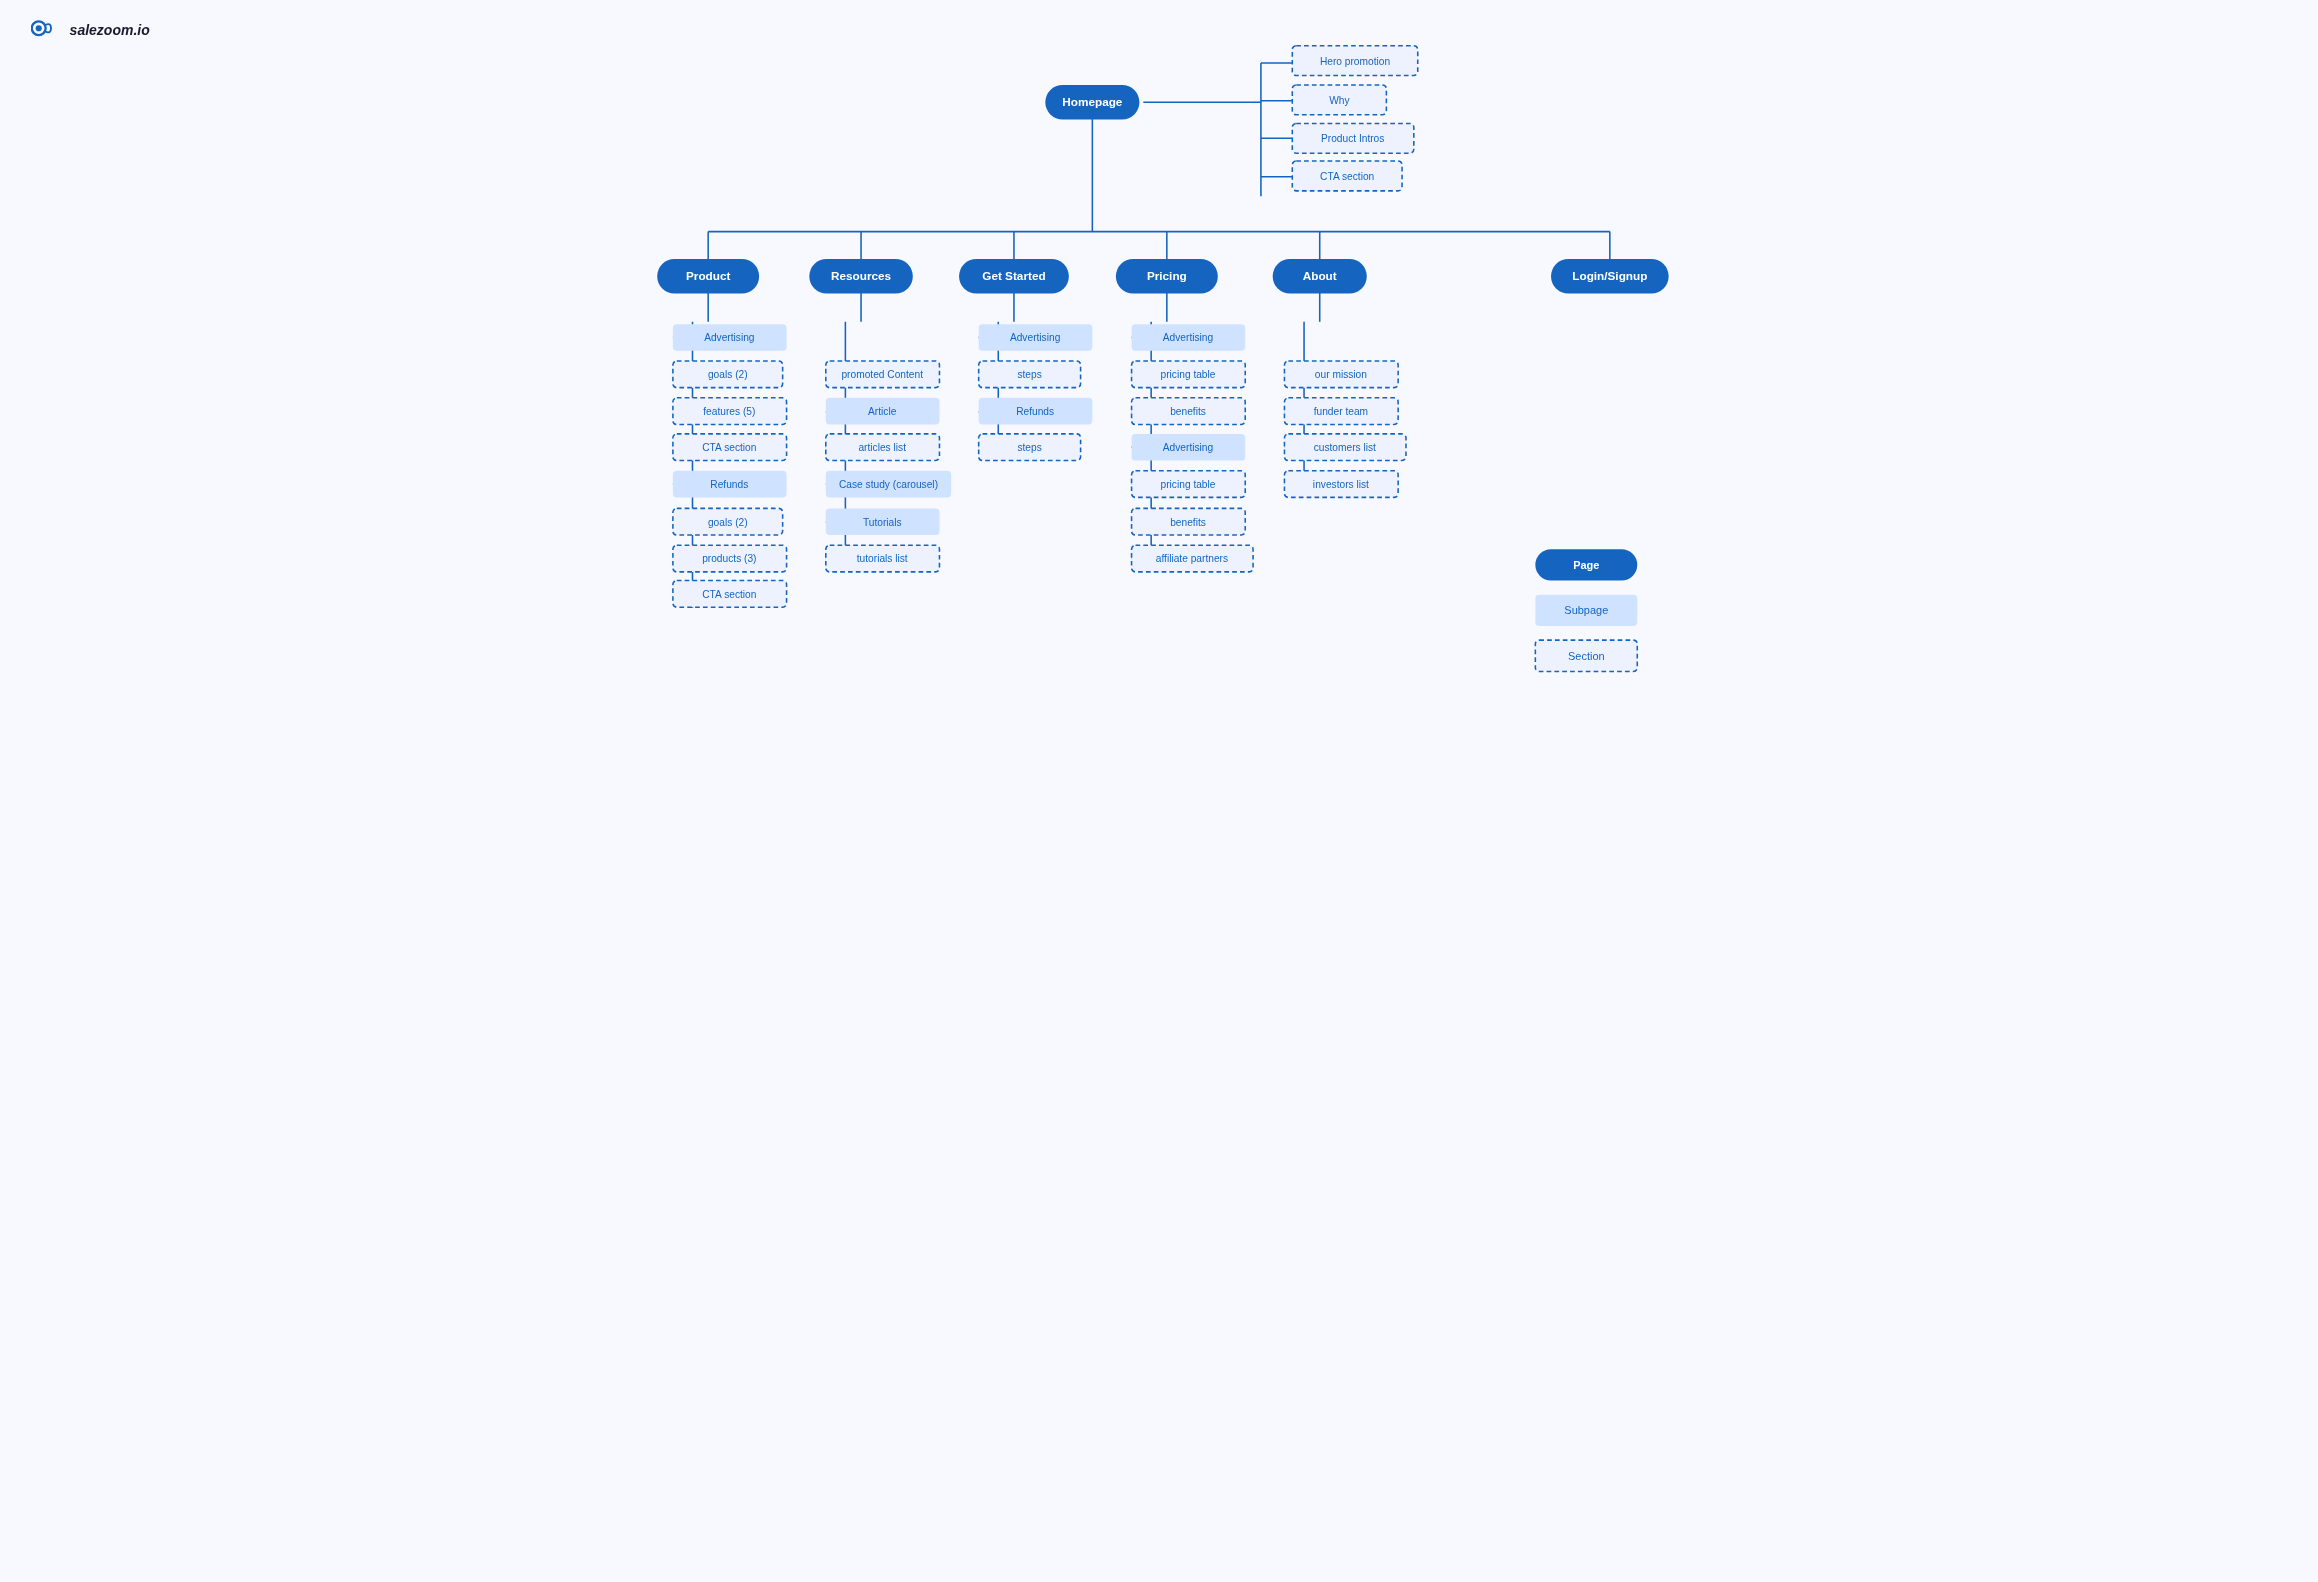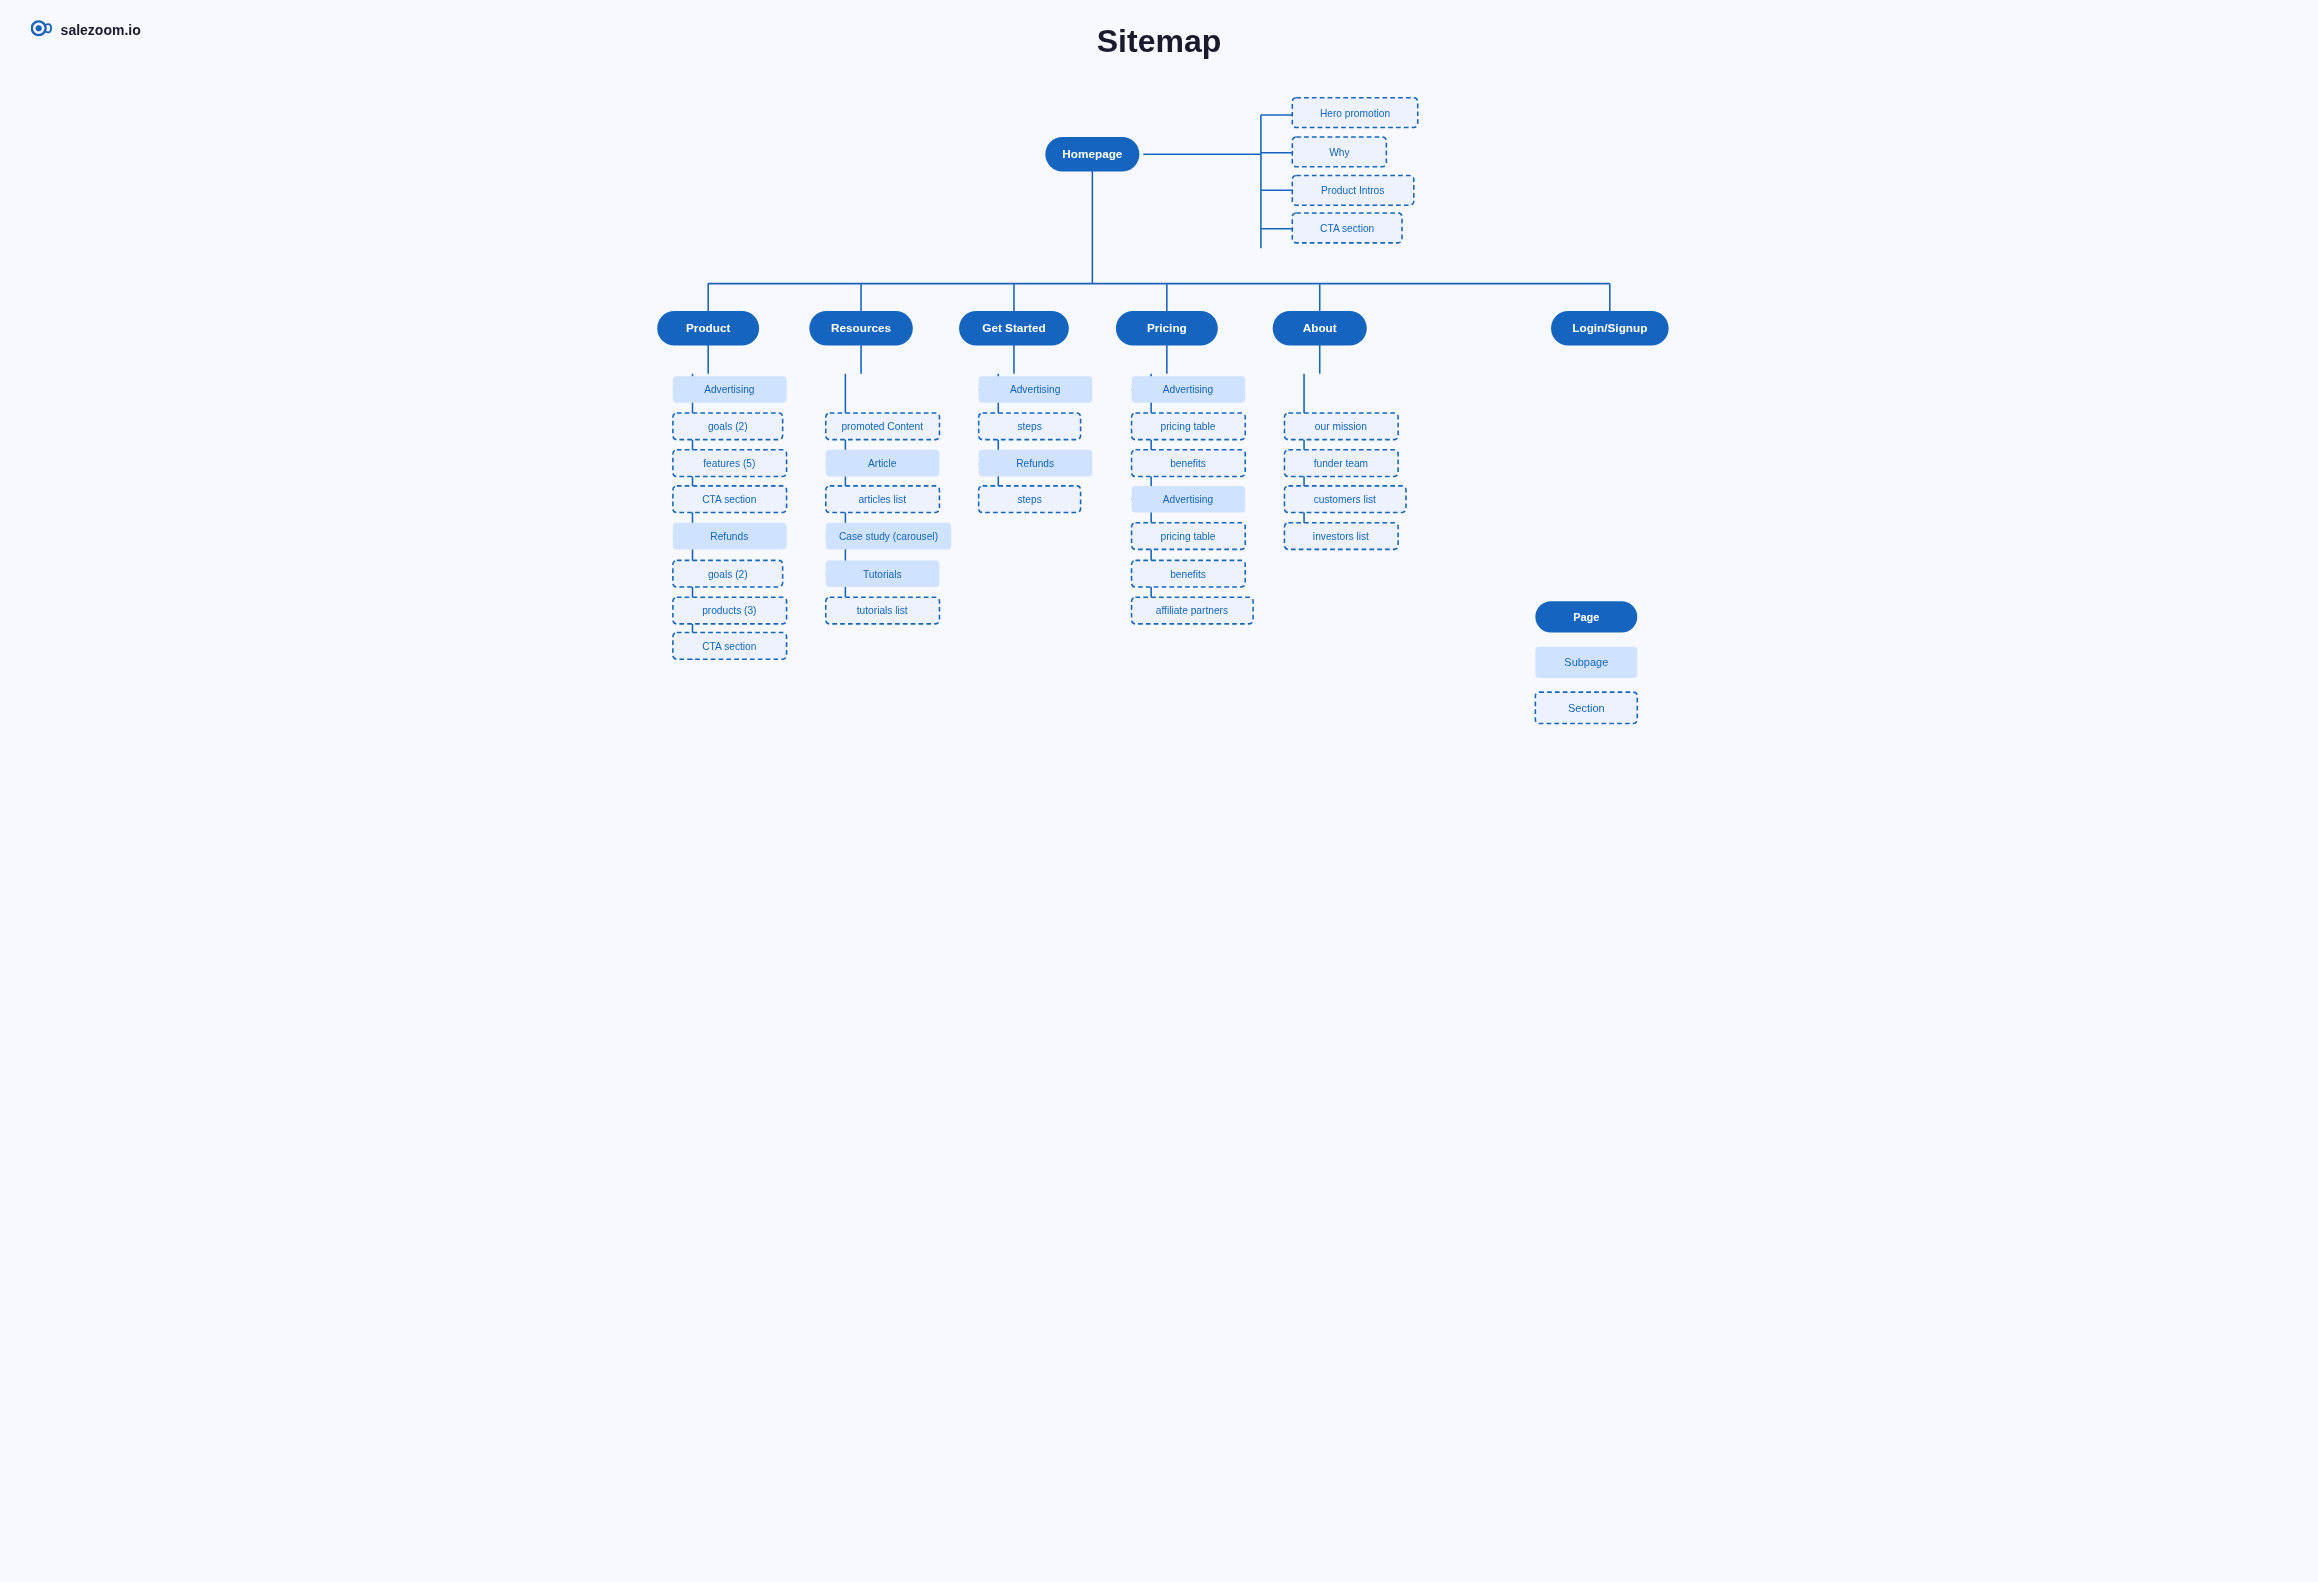--- a/index.html
+++ b/index.html
@@ -5,24 +5,25 @@
     * { box-sizing: border-box; margin: 0; padding: 0; }
     body {
       font-family: 'Segoe UI', Arial, sans-serif;
       background: #f8f9ff;
       min-height: 100vh;
       padding: 15.5px;
     }
     .logo {
       display: flex;
       align-items: center;
-      gap: 8px;
+      gap: 17px;
       position: absolute;
       top: 18.5px;
       left: 31px;
+      font-style: italic;
     }
     .logo-icon {
       color: #1565c0;
       font-size: 17px;
     }
     .logo-text {
       font-size: 14px;
       font-weight: 600;
       color: #1a1a2e;
     }
@@ -55,21 +56,20 @@
     <svg width="21.6" height="18.5" viewBox="0 0 28 24" fill="none">
       <circle cx="10" cy="12" r="9" stroke="#1565c0" stroke-width="3" fill="none"></circle>
       <circle cx="10" cy="12" r="4" fill="#1565c0"></circle>
       <path d="M18 8 Q26 4 26 12 Q26 20 18 16" stroke="#1565c0" stroke-width="2.5" fill="none"></path>
     </svg>
   </span>
   <span class="logo-text">salezoom.io</span>
 </div>
 
 <div class="sitemap-container">
-  <h1 class="page-title">Sitemap</h1>
 
   <div class="sitemap-svg-wrapper">
     <svg id="sitemap-svg" viewBox="0 0 1380 960" width="100%" style="min-width:696px; display:block;">
 
       <line x1="670" y1="110" x2="820" y2="110" stroke="#1565c0" stroke-width="2"></line>
 
       <line x1="820" y1="60" x2="820" y2="230" stroke="#1565c0" stroke-width="2"></line>
 
       <line x1="820" y1="60" x2="860" y2="60" stroke="#1565c0" stroke-width="2"></line>
       <line x1="820" y1="108" x2="860" y2="108" stroke="#1565c0" stroke-width="2"></line>

